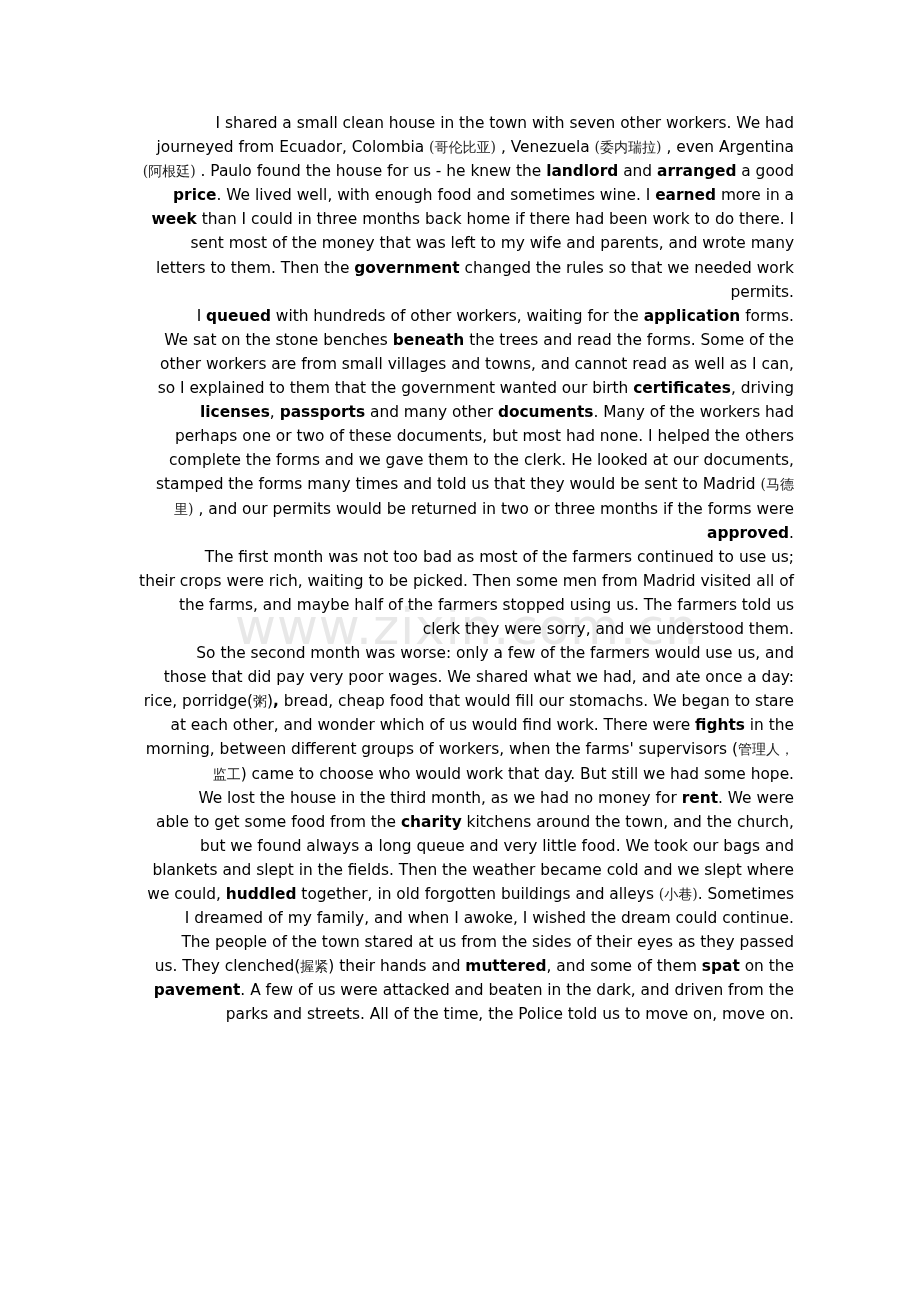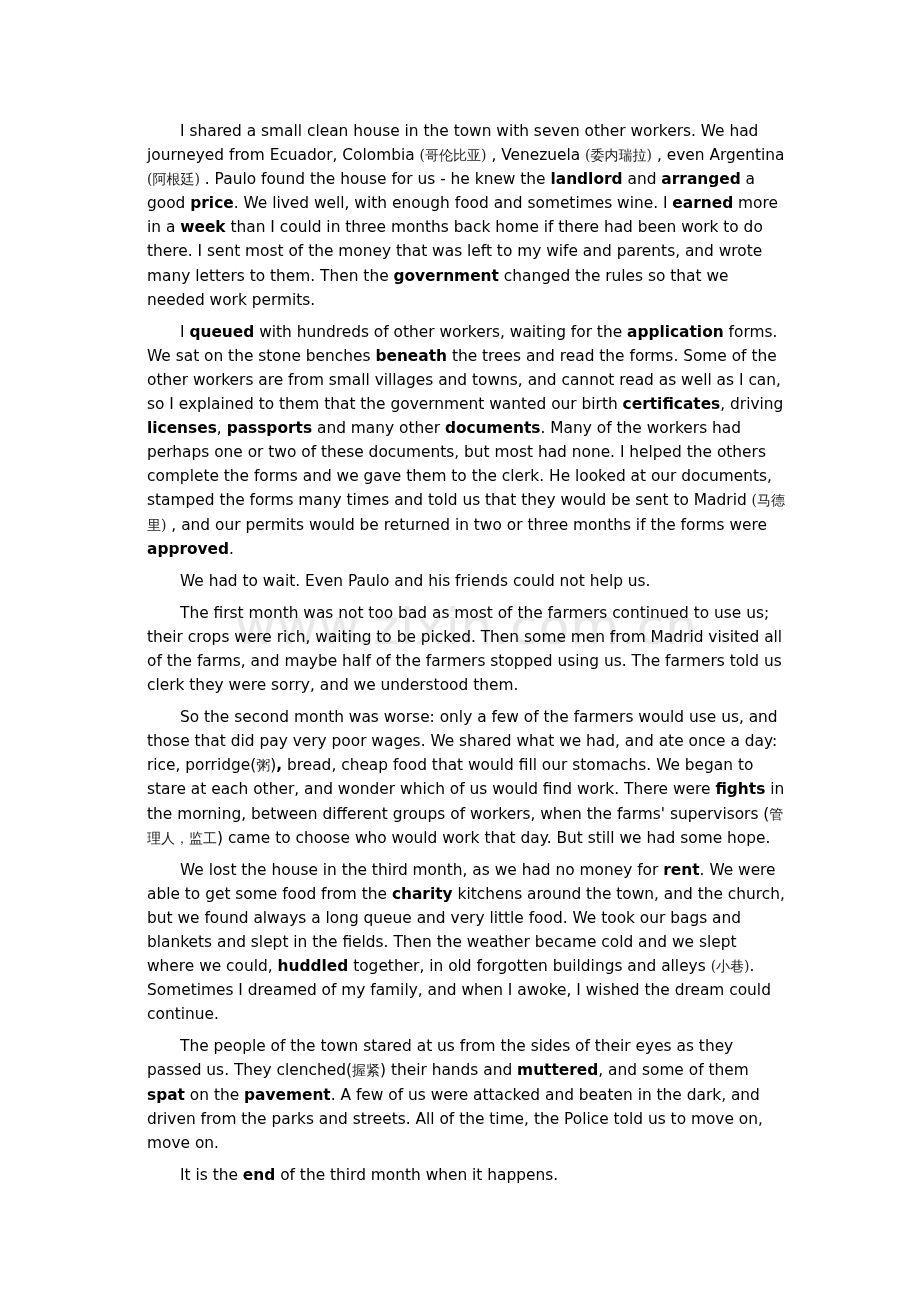--- a/index.html
+++ b/index.html
@@ -1,33 +1,31 @@
 <!DOCTYPE html>
 <html><head>
 <meta charset="utf-8">
 <style>
   html, body { margin:0; padding:0; background:#ffffff; }
   body { width:920px; height:1302px; position:relative; overflow:hidden; }
   .page { position:absolute; left:139px; top:111px; width:655px;
           font-family:"DejaVu Sans", sans-serif; font-size:15.4px; line-height:24.1px;
           color:#000; }
-  .para { margin:8px; text-indent:33px; }
+  .para { margin:0; text-indent:33px;text-align:right; }
   .para b { font-weight:bold; }
   .cjk { font-family:"DejaVu Serif", serif; color:#222; font-size:14px; }
   .watermark { position:absolute; left:235px; top:598px; font-family:"DejaVu Sans", sans-serif;
                font-size:50px; color:#e8e8e8; letter-spacing:1px; z-index:0; pointer-events:none; }
   .page { z-index:1; }
 </style>
 </head>
 <body>
 
 <div class="watermark">www.zixin.com.cn</div>
 
 <div class="page" id="doc">
     <p class="para"><span>I shared a small clean house in the town with seven other workers. We had journeyed from Ecuador, Colombia </span><span class="cjk">(哥伦比亚)</span><span> , Venezuela </span><span class="cjk">(委内瑞拉)</span><span> , even Argentina </span><span class="cjk">(阿根廷)</span><span> . Paulo found the house for us - he knew the </span><b>landlord</b><span> and </span><b>arranged</b><span> a good </span><b>price</b><span>. We lived well, with enough food and sometimes wine. I </span><b>earned</b><span> more in a </span><b>week</b><span> than I could in three months back home if there had been work to do there. I sent most of the money that was left to my wife and parents, and wrote many letters to them. Then the </span><b>government</b><span> changed the rules so that we needed work permits.</span></p>
     <p class="para"><span>I </span><b>queued</b><span> with hundreds of other workers, waiting for the </span><b>application</b><span> forms. We sat on the stone benches </span><b>beneath</b><span> the trees and read the forms. Some of the other workers are from small villages and towns, and cannot read as well as I can, so I explained to them that the government wanted our birth </span><b>certificates</b><span>, driving </span><b>licenses</b><span>, </span><b>passports</b><span> and many other </span><b>documents</b><span>. Many of the workers had perhaps one or two of these documents, but most had none. I helped the others complete the forms and we gave them to the clerk. He looked at our documents, stamped the forms many times and told us that they would be sent to Madrid </span><span class="cjk">(马德里)</span><span> , and our permits would be returned in two or three months   if the forms were </span><b>approved</b><span>.</span></p>
-    <p class="para"><span>We had to wait. Even Paulo and his friends could not help us.</span></p>
     <p class="para"><span>The first month was not too bad as most of the farmers continued to use us; their crops were rich, waiting to be picked. Then some men from Madrid visited all of the farms, and maybe half of the farmers stopped using us. The farmers told us clerk they were sorry, and we understood them.</span></p>
     <p class="para"><span>So the second month was worse: only a few of the farmers would use us, and those that did pay very poor wages. We shared what we had, and ate once a day: rice, porridge(</span><span class="cjk">粥</span><span>)</span><b>,</b><span> bread, cheap food that would fill our stomachs. We began to stare at each other, and wonder which of us would find work. There were </span><b>fights</b><span> in the morning, between different groups of workers, when the farms' supervisors (</span><span class="cjk">管理人，监工</span><span>) came to choose who would work that day. But still we had some hope.</span></p>
     <p class="para"><span>We lost the house in the third month, as we had no money for </span><b>rent</b><span>. We were able to get some food from the </span><b>charity</b><span> kitchens around the town, and the church, but we found always a long queue and very little food. We took our bags and blankets and slept in the fields. Then the weather became cold and we slept where we could, </span><b>huddled</b><span> together, in old forgotten buildings and alleys </span><span class="cjk">(小巷)</span><span>. Sometimes I dreamed of my family, and when I awoke, I wished the dream could continue.</span></p>
     <p class="para"><span>The people of the town stared at us from the sides of their eyes as they passed us. They clenched(</span><span class="cjk">握紧</span><span>) their hands and </span><b>muttered</b><span>, and some of them </span><b>spat</b><span> on the </span><b>pavement</b><span>. A few of us were attacked and beaten in the dark, and driven from the parks and streets. All of the time, the Police told us to move on, move on.</span></p>
-    <p class="para"><span>It is the </span><b>end</b><span> of the third month when it happens.</span></p>
   </div>
 
 </body></html>

